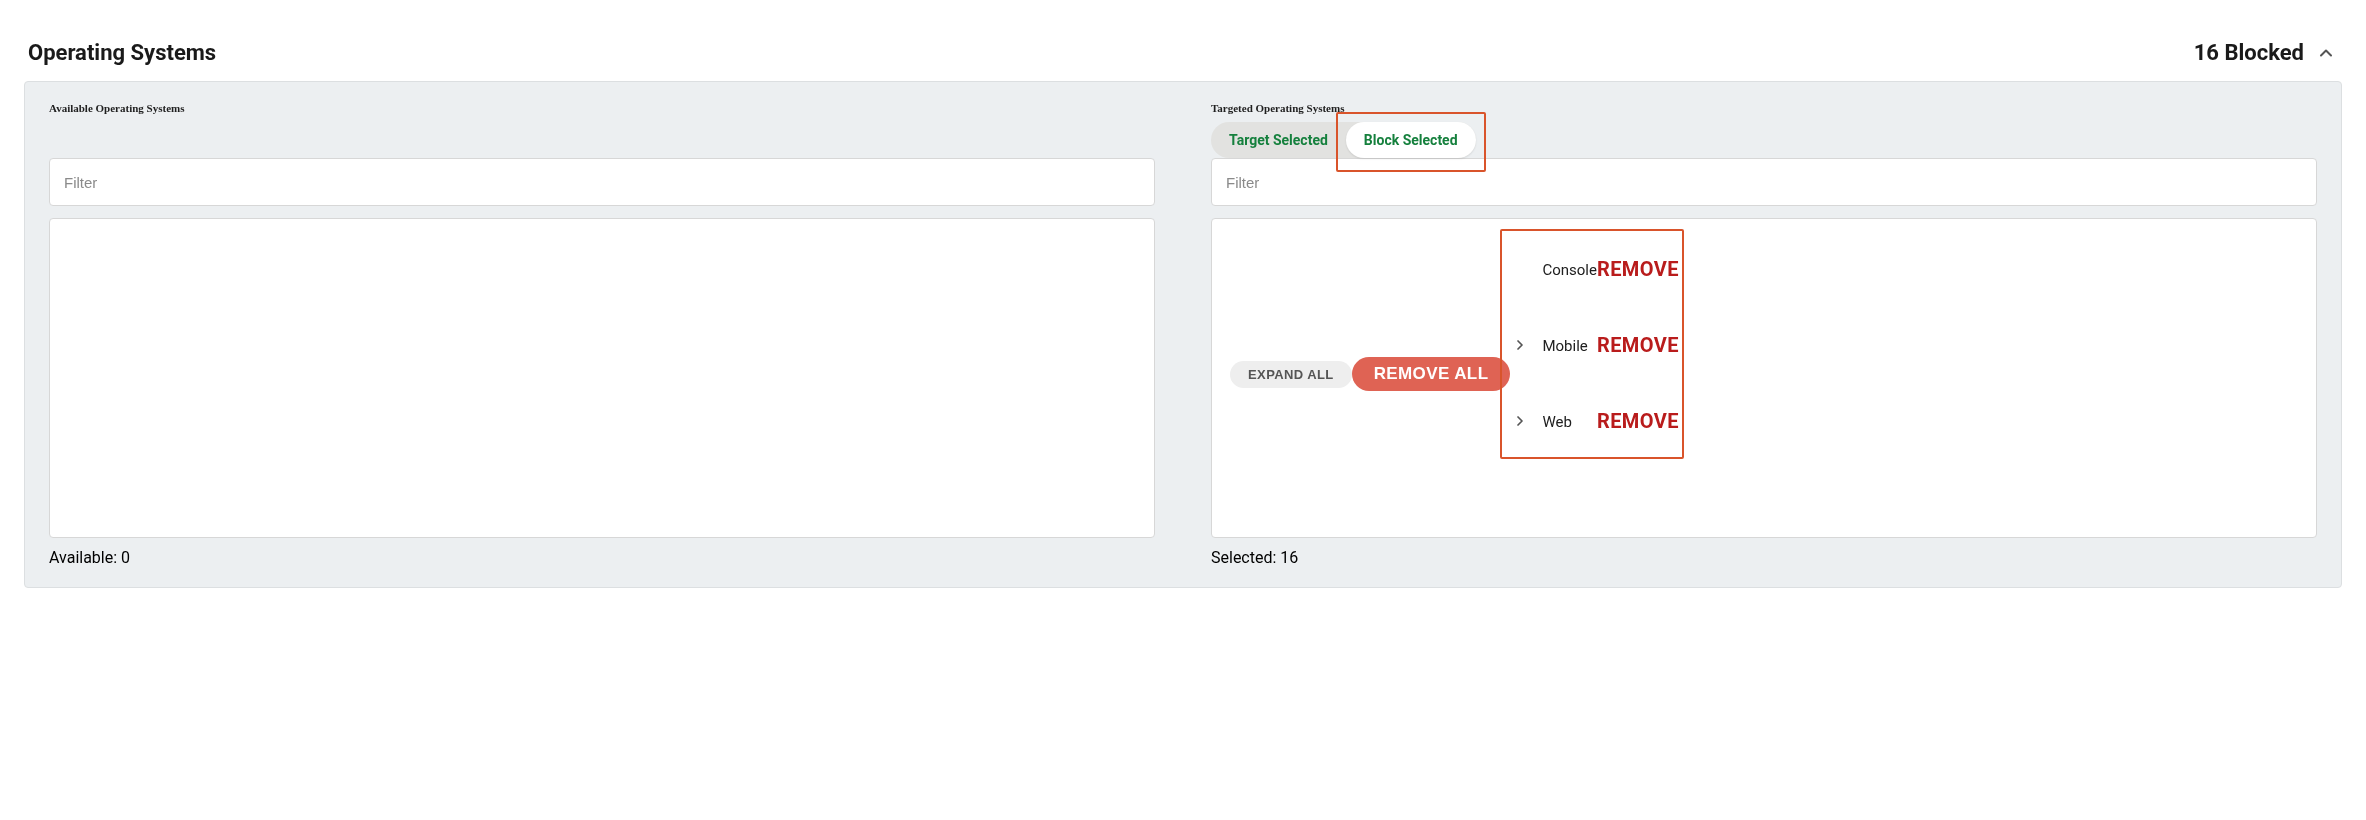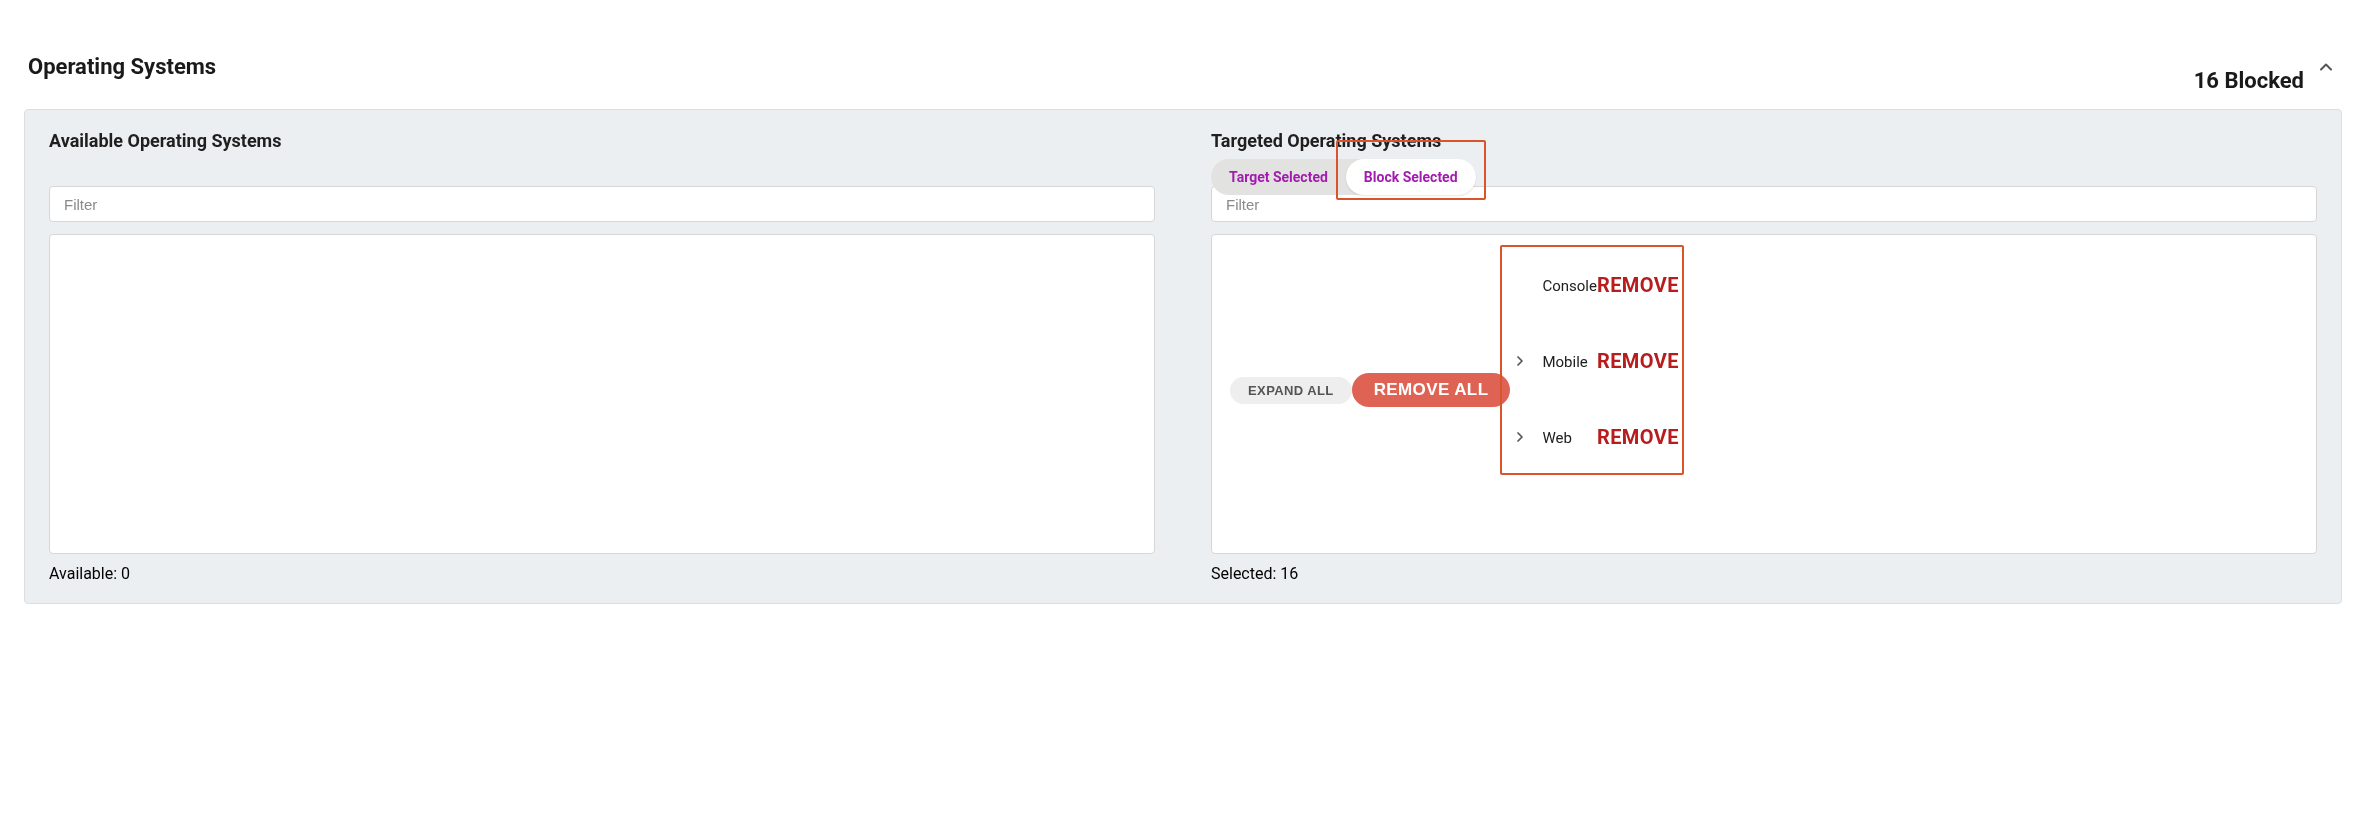--- a/index.html
+++ b/index.html
@@ -30,21 +30,20 @@
     }
     .header-right {
       display: flex;
       align-items: center;
       gap: 10px;
     }
     .header-status {
       font-size: 22px;
       font-weight: 700;
       color: #1a1a1a;
-      margin-top: 28px;
     }
     .chevron-up {
       width: 24px;
       height: 24px;
       color: #555;
       display: flex;
       align-items: center;
       justify-content: center;
     }
     .chevron-up svg, .chevron-right svg {
@@ -65,62 +64,63 @@
       flex-direction: column;
     }
     .col-header {
       height: 56px;
       position: relative;
       display: flex;
       flex-direction: column;
       justify-content: flex-start;
     }
     .col-title {
-      font-size: 18px;
+      font-size: 11px;
       font-weight: 700;
       color: #1f1f1f;
       margin-bottom: 8px;
+      font-family: Liberation Serif, serif;
     }
     .toggle-group {
       display: flex;
       width: fit-content;
       background: #e2e2e0;
       border-radius: 18px;
       height: 36px;
       align-items: center;
       position: relative;
     }
     .toggle-btn {
       padding: 0 18px;
       height: 36px;
       display: flex;
       align-items: center;
       font-size: 14px;
       font-weight: 700;
-      color: #a21caf;
+      color: #15803d;
       cursor: pointer;
       border-radius: 18px;
       white-space: nowrap;
     }
     .toggle-btn.active {
       background: #ffffff;
       box-shadow: 0 1px 2px rgba(0,0,0,0.1);
     }
     .highlight-box-toggle {
       position: absolute;
       border: 2px solid #d9542b;
       border-radius: 2px;
       top: 10px;
       height: 60px;
       pointer-events: none;
     }
 
     .filter-input {
       width: 100%;
-      height: 36px;
+      height: 48px;
       border: 1px solid #d7d7d7;
       border-radius: 4px;
       padding: 0 14px;
       font-size: 15px;
       color: #333;
       background: #fff;
       margin-bottom: 12px;
       outline: none;
     }
     .filter-input::placeholder {

